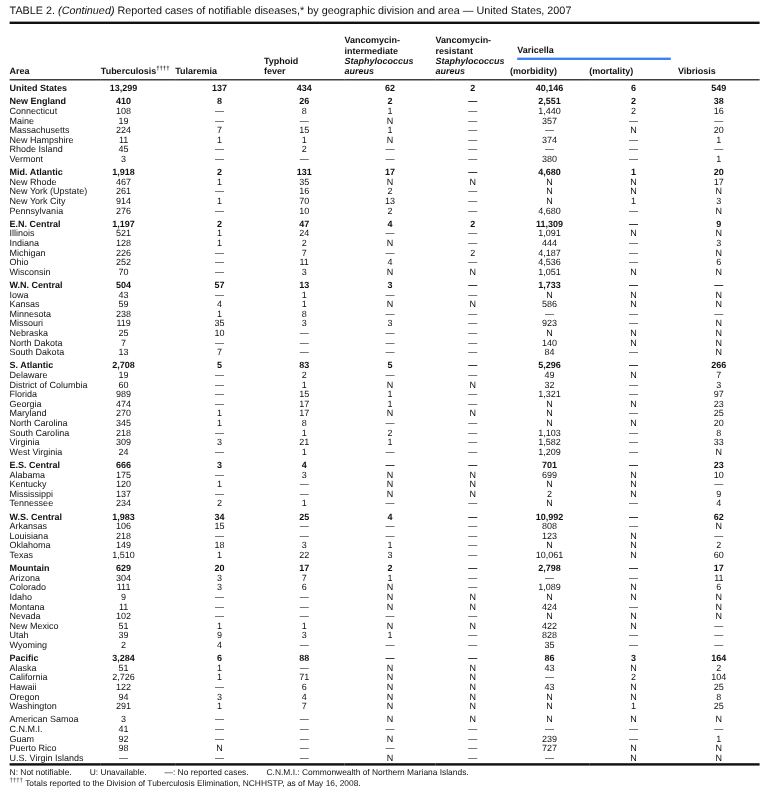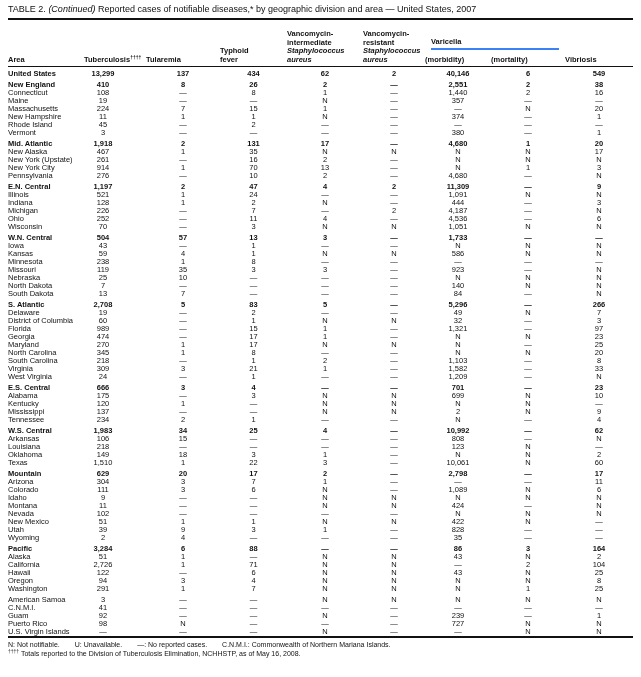--- a/index.html
+++ b/index.html
@@ -176,21 +176,21 @@
       <td>1,918</td>
       <td>2</td>
       <td>131</td>
       <td>17</td>
       <td>—</td>
       <td>4,680</td>
       <td>1</td>
       <td>20</td>
     </tr>
         <tr>
-      <td>New Alaska</td>
+      <td>New Rhode</td>
       <td>467</td>
       <td>1</td>
       <td>35</td>
       <td>N</td>
       <td>N</td>
       <td>N</td>
       <td>N</td>
       <td>17</td>
     </tr>
         <tr>

